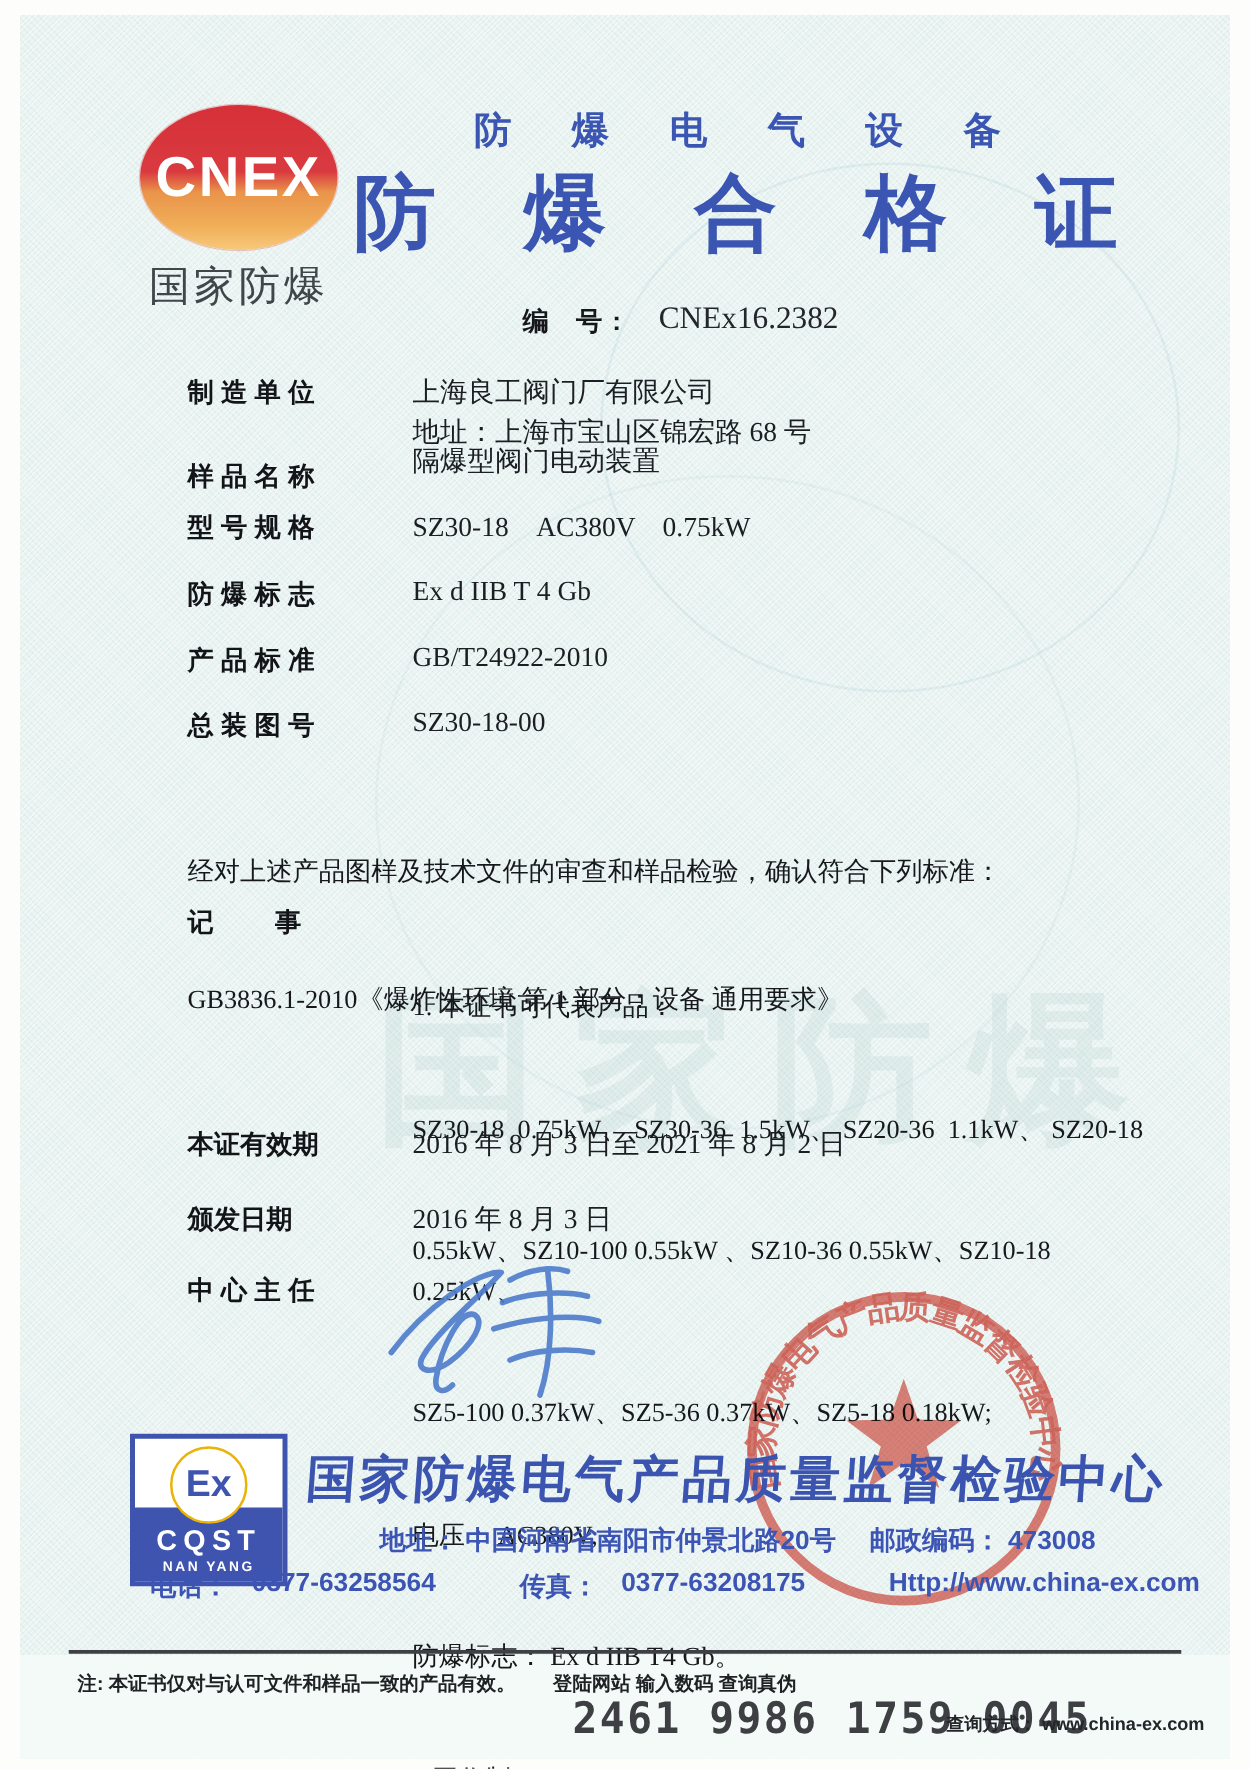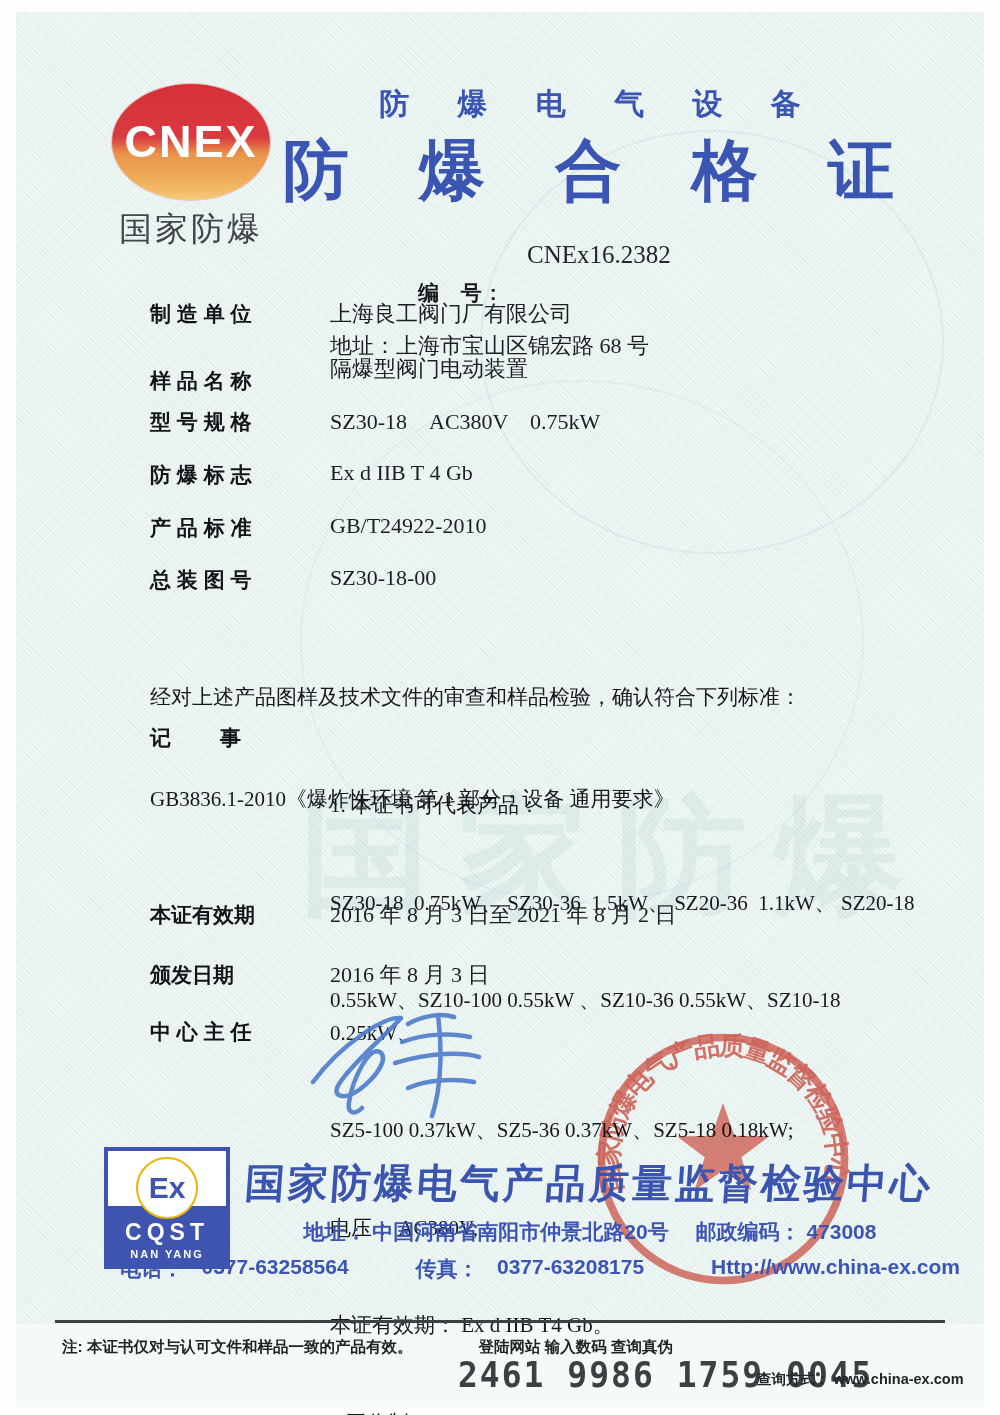--- a/index.html
+++ b/index.html
@@ -22,21 +22,21 @@
   .cnex-logo{
     left:112px;top:84px;width:158px;height:116px;border-radius:50%;
     background:linear-gradient(180deg,#d63038 0%,#d93a40 46%,#e9944a 60%,#f1af59 84%,#f6c97c 100%);
     display:flex;align-items:center;justify-content:center;
     box-shadow:0 0 0 1px rgba(214,48,56,0.25);
   }
   .cnex-text{color:#ffffff;font-size:45px;font-weight:bold;letter-spacing:2px;font-family:"Liberation Sans",sans-serif;}
   .logo-caption{left:98px;top:207px;width:186px;text-align:center;font-size:33px;color:#41464b;letter-spacing:3px;}
   .subtitle{left:320px;top:84px;width:560px;text-align:center;font-size:30px;font-weight:bold;color:#3a55b2;letter-spacing:20px;}
   .title{left:280px;top:126px;width:640px;text-align:right;font-size:66px;font-weight:bold;color:#3a55b2;letter-spacing:26px;}
-  .certno-label{left:418px;top:243px;font-size:21px;font-weight:bold;color:#15171a;letter-spacing:8px;margin-top:36px;}
+  .certno-label{left:418px;top:243px;font-size:21px;font-weight:bold;color:#15171a;letter-spacing:8px;}
   .certno-value{left:527px;top:241px;font-size:25px;color:#23262b;font-family:"Liberation Serif",serif;}
   
   .flabel{left:150px;font-size:21px;font-weight:600;color:#121417;white-space:pre-wrap;}
   .fval{left:330px;font-size:22px;color:#1b1e22;font-family:"Liberation Serif",serif;white-space:pre-wrap;}
   .para{left:150px;top:612px;width:720px;font-size:21px;line-height:34px;color:#16181c;font-family:"Liberation Serif",serif;white-space:pre-wrap;}
   .remarks{left:330px;top:724px;width:592px;font-size:21px;line-height:32.5px;color:#16181c;font-family:"Liberation Serif",serif;white-space:pre-wrap;}
   
   .sig{left:295px;top:1002px;width:190px;height:125px;}
   .stamp{left:588px;top:1024px;width:270px;height:270px;opacity:0.88;mix-blend-mode:multiply;}
   
@@ -44,21 +44,21 @@
   .ex-logo .blue-block{position:absolute;left:0;right:0;bottom:0;height:52%;background:#3f54ae;display:flex;flex-direction:column;align-items:center;}
   .ex-circle{position:absolute;left:50%;top:6px;transform:translateX(-50%);width:58px;height:58px;border:2px solid #eab308;border-radius:50%;background:#fff;display:flex;align-items:center;justify-content:center;z-index:2;}
   .ex-circle span{color:#3f54ae;font-size:30px;font-weight:bold;}
   .cqst{color:#fff;font-size:23px;font-weight:bold;letter-spacing:5px;margin-top:13px;}
   .nanyang{color:#fff;font-size:11px;font-weight:bold;letter-spacing:2px;margin-top:2px;}
   .org-name{left:236px;top:1156px;width:706px;text-align:center;font-size:40px;font-weight:bold;color:#3b54b0;letter-spacing:3px;font-family:"Liberation Serif",serif;transform:skewX(-4deg);}
   .addr-line{left:240px;top:1218px;width:700px;text-align:center;font-size:21px;font-weight:bold;color:#3c55b4;white-space:pre-wrap;}
   .contact-line{left:120px;top:1255px;width:840px;display:flex;justify-content:space-between;gap:0;font-size:21px;font-weight:bold;color:#3c55b4;white-space:pre-wrap;}
   .contact-line .gap{width:30px;}
   .rule{left:55px;top:1320px;width:890px;height:3px;background:#3e4045;}
-  .note-row{left:62px;top:1337px;width:880px;display:flex;gap:66px;font-size:15.5px;color:#1f2124;font-weight:600;}
+  .note-row{left:62px;top:1337px;width:880px;display:flex;gap:30px;font-size:15.5px;color:#1f2124;font-weight:600;}
   .code{left:458px;top:1355px;font-size:33px;font-weight:bold;color:#3d3f43;letter-spacing:2px;font-family:"DejaVu Sans Mono",monospace;transform:scaleY(1.05);}
   .query{left:757px;top:1370px;font-size:14.5px;color:#232528;font-weight:600;}
 </style>
 </head>
 <body>
 
 <div class="paper"></div>
 <div class="bottom-strip"></div>
 
 <div class="wm-ellipse" style="left:480px;top:130px;width:460px;height:420px;"></div>
@@ -98,21 +98,21 @@
   <div>GB3836.1-2010《爆炸性环境 第 1 部分：设备 通用要求》</div>
 </div>
 
 <div class="abs flabel" style="top:724px;letter-spacing:14px;">记　事</div>
 <div class="abs remarks">
   <div>1. 本证书可代表产品：</div>
   <div>SZ30-18  0.75kW、 SZ30-36  1.5kW、 SZ20-36  1.1kW、 SZ20-18</div>
   <div>0.55kW、SZ10-100 0.55kW 、SZ10-36 0.55kW、SZ10-18 0.25kW、</div>
   <div>SZ5-100 0.37kW、SZ5-36 0.37kW、SZ5-18 0.18kW;</div>
   <div>电压： AC380V;</div>
-  <div>本证有效期： Ex d IIB T4 Gb。</div>
+  <div>防爆标志： Ex d IIB T4 Gb。</div>
   <div>2.工作制： S2-10min。</div>
 </div>
 
 <div class="abs flabel" style="top:901px;">本证有效期</div>
 <div class="abs fval" style="top:900px;">2016 年 8 月 3 日至 2021 年 8 月 2 日</div>
 
 <div class="abs flabel" style="top:961px;">颁发日期</div>
 <div class="abs fval" style="top:960px;">2016 年 8 月 3 日</div>
 
 <div class="abs flabel" style="top:1018px;">中 心 主 任</div>

